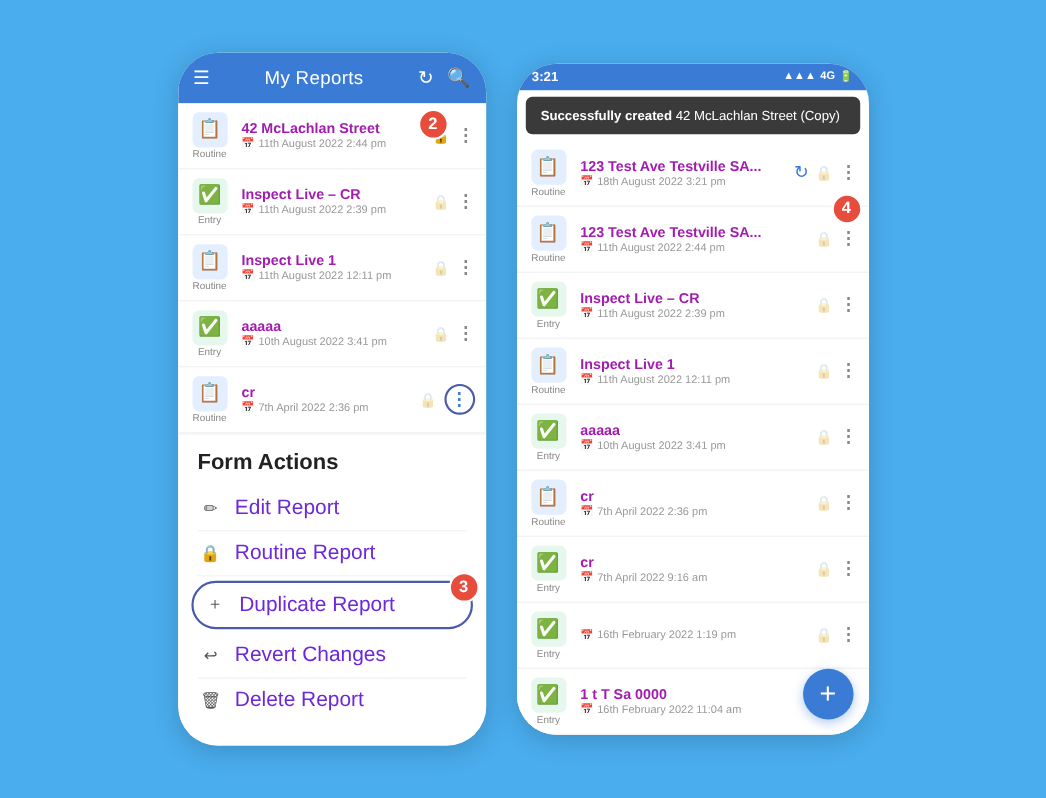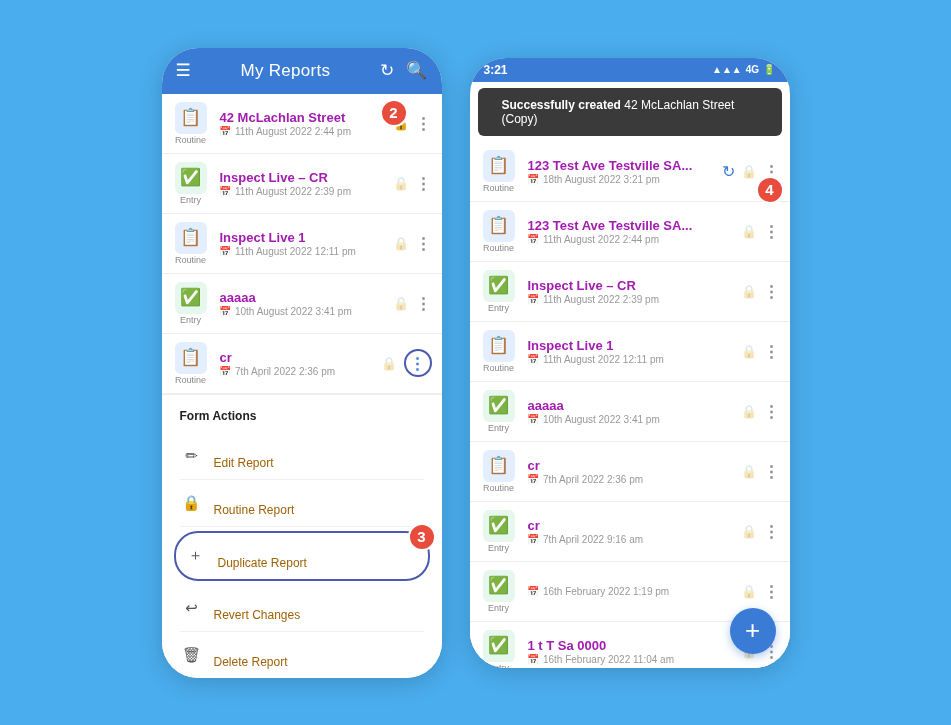--- a/index.html
+++ b/index.html
@@ -145,36 +145,36 @@
       z-index: 10;
     }
 
     
     .form-actions-panel {
       background: white;
       padding: 14px 18px;
       border-top: 1px solid #eee;
     }
     .form-actions-title {
-      font-size: 12px;
+      font-size: 20px;
       font-weight: 700;
       color: #222;
       margin-bottom: 10px;
     }
     .action-item {
       display: flex;
       align-items: center;
       gap: 12px;
       padding: 9px 2px;
       border-bottom: 1px solid #f0f0f0;
       cursor: pointer;
     }
     .action-item:last-child { border-bottom: none; }
     .action-icon { font-size: 15px; color: #555; width: 20px; text-align: center; }
-    .action-label { font-size: 12px; color: #a16207; margin-top: 14px; }
+    .action-label { font-size: 19px; color: #6d28d9; }
     .action-item-highlighted {
       display: flex;
       align-items: center;
       gap: 12px;
       padding: 9px 10px;
       border: 2.5px solid #4a5aad;
       border-radius: 24px;
       cursor: pointer;
       margin: 4px -6px;
       position: relative;
@@ -195,21 +195,21 @@
       display: flex;
       align-items: center;
       justify-content: center;
       border: 2px solid white;
     }
 
     
     .success-banner {
       background: #3a3a3a;
       color: white;
-      padding: 10px 24px;
+      padding: 10px 14px;
       font-size: 12px;
       display: flex;
       align-items: center;
       gap: 6px;
       border-radius: 6px;
       margin: 6px 8px;
     }
     .success-text-bold { font-weight: 600; }
 
     .refresh-icon { color: #3a7bd5; font-size: 16px; cursor: pointer; }

